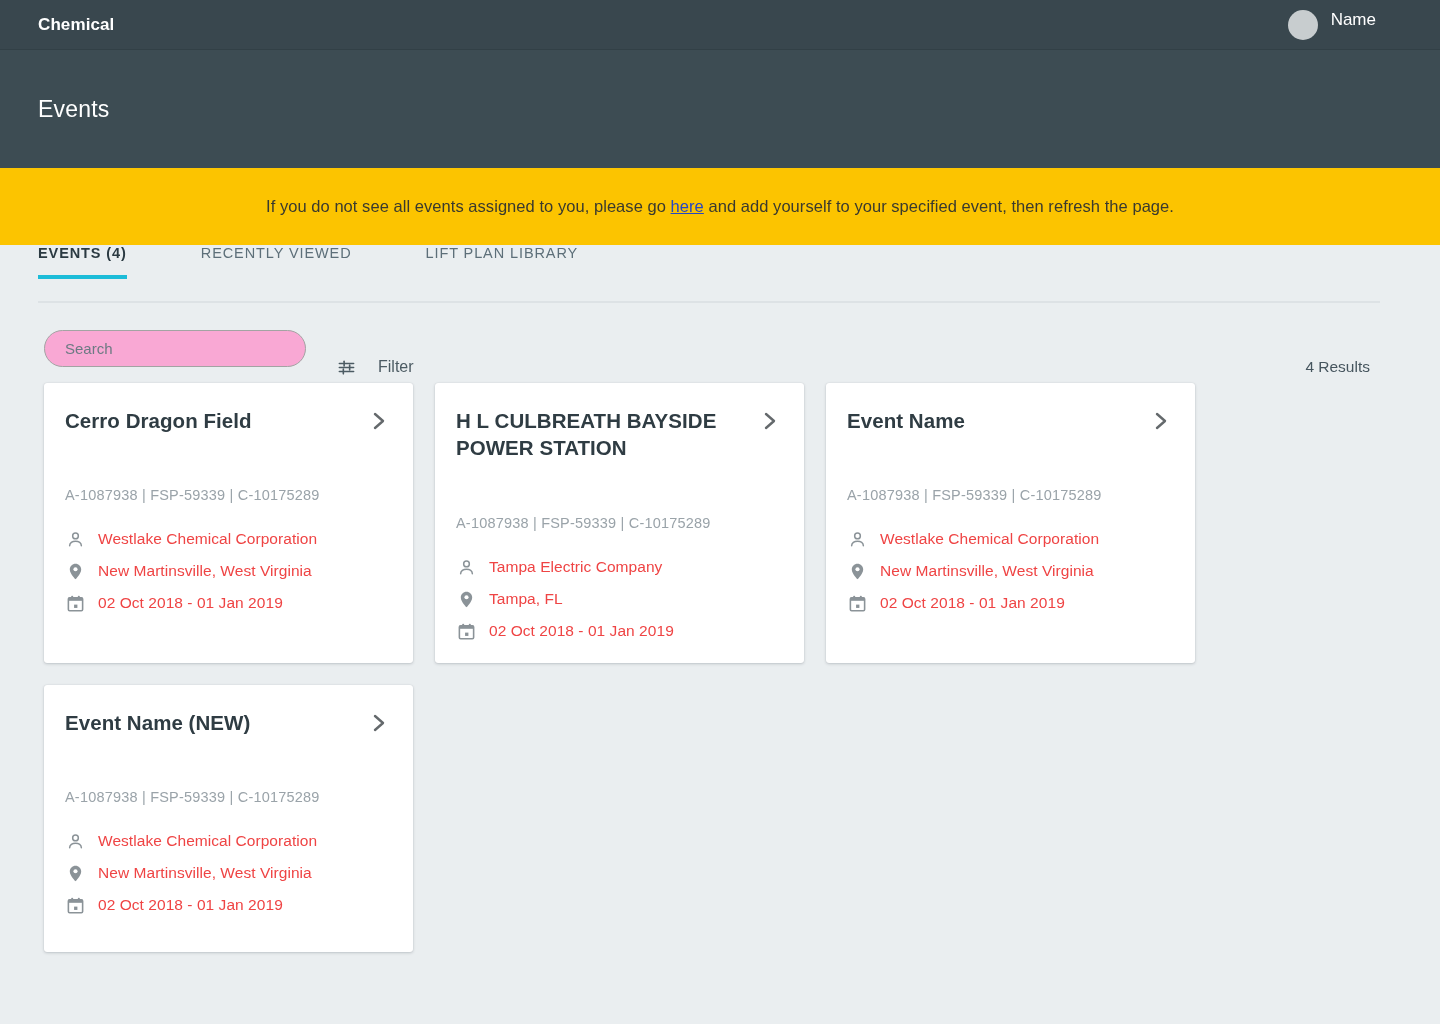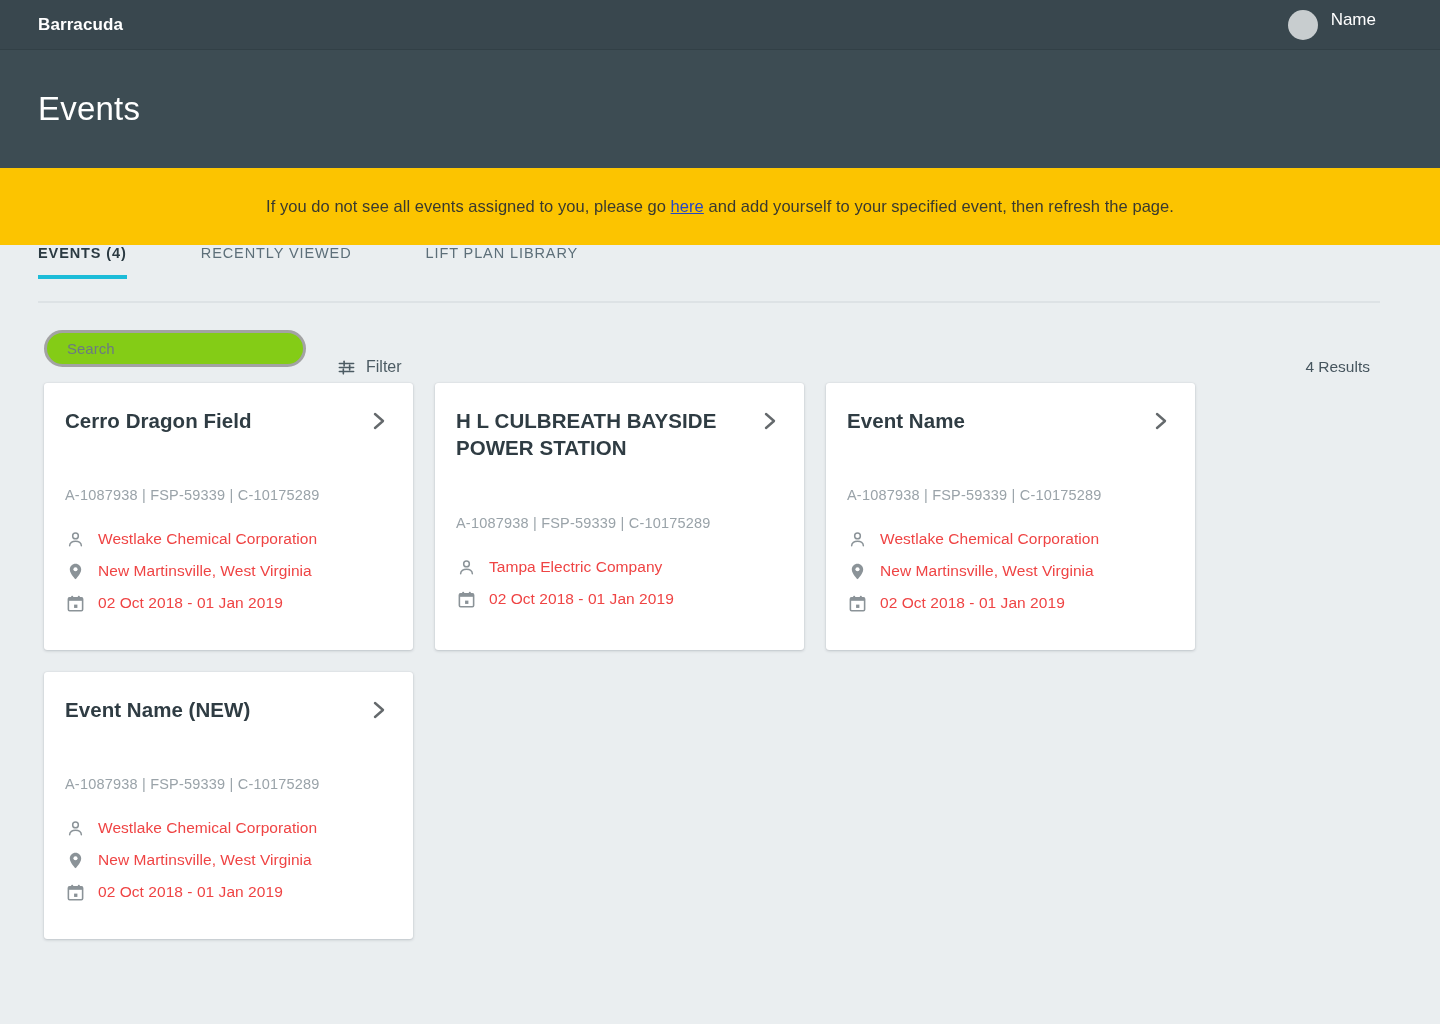--- a/index.html
+++ b/index.html
@@ -53,21 +53,21 @@
   
   .title-band {
     height: 118px;
     background: #3d4c53;
     display: flex;
     align-items: center;
     padding: 0 38px;
   }
   .page-title {
     color: #ffffff;
-    font-size: 33px;
+    font-size: 23px;
     font-weight: 400;
     letter-spacing: 0.2px;
   }
 
   
   .notice {
     background: #fcc400;
     height: 77px;
     display: flex;
     align-items: center;
@@ -125,41 +125,41 @@
   .toolbar {
     display: flex;
     align-items: center;
     padding: 21px 70px 0 44px;
     height: 70px;
   }
   .search-pill {
     width: 262px;
     height: 37px;
     border-radius: 19px;
-    background: #84cc16;
-    border: 3px solid #a3a3a3;
+    background: #f9a8d4;
+    border: 1px solid #a3a3a3;
     display: flex;
     align-items: center;
     padding: 0 18px;
   }
   .search-pill input {
     border: none;
     background: transparent;
     outline: none;
     font-size: 15px;
     font-family: inherit;
     color: #50606a;
     width: 100%;
   }
   .search-pill input::placeholder { color: #6c7a83; }
 
   .filter-btn {
     display: flex;
     align-items: center;
-    gap: 10px;
+    gap: 22px;
     margin-left: 30px;
     cursor: pointer;
     background: none;
     border: none;
     font-family: inherit;
     padding: 0;
     margin-top: 37px;
   }
   .filter-label {
     font-size: 16px;
@@ -238,21 +238,21 @@
     font-size: 15.5px;
     color: #ef4444;
     letter-spacing: 0.05px;
   }
   .card.tall .card-head { min-height: 90px; }
 </style>
 </head>
 <body>
 
 <div class="appbar">
-  <div class="brand">Barracuda</div>
+  <div class="brand">Chemical</div>
   <div class="user-block">
     <div class="avatar"></div>
     <div class="user-name">Name</div>
   </div>
 </div>
 
 <div class="title-band">
   <h1 class="page-title">Events</h1>
 </div>
 
@@ -351,20 +351,29 @@
         <span class="meta-icon">
           <svg width="19" height="19" viewBox="0 0 24 24" fill="none" stroke="#8b9398" stroke-width="1.9" stroke-linecap="round">
               <circle cx="12" cy="7.5" r="3.6"></circle>
               <path d="M4.6 20c0-3.6 3.3-5.8 7.4-5.8S19.4 16.4 19.4 20"></path>
             </svg>
         </span>
         <span class="meta-text">Tampa Electric Company</span>
       </div>
       <div class="meta-row">
         <span class="meta-icon">
+          <svg width="19" height="19" viewBox="0 0 24 24" fill="#8b9398">
+              <path d="M12 2.2c-4 0-7.2 3.2-7.2 7.2 0 5.4 7.2 12.4 7.2 12.4s7.2-7 7.2-12.4c0-4-3.2-7.2-7.2-7.2z"></path>
+              <circle cx="12" cy="9.2" r="2.6" fill="#ffffff"></circle>
+            </svg>
+        </span>
+        <span class="meta-text">Tampa, FL</span>
+      </div>
+      <div class="meta-row">
+        <span class="meta-icon">
           <svg width="19" height="19" viewBox="0 0 24 24">
               <rect x="3" y="4.8" width="18" height="16.4" rx="1.6" fill="none" stroke="#8b9398" stroke-width="2"></rect>
               <rect x="3" y="4.8" width="18" height="3.8" fill="#8b9398"></rect>
               <rect x="6.6" y="2.2" width="2.4" height="4.4" rx="1" fill="#8b9398"></rect>
               <rect x="15" y="2.2" width="2.4" height="4.4" rx="1" fill="#8b9398"></rect>
               <rect x="10.2" y="13.4" width="4.2" height="4.2" fill="#8b9398"></rect>
             </svg>
         </span>
         <span class="meta-text">02 Oct 2018 - 01 Jan 2019</span>
       </div>

